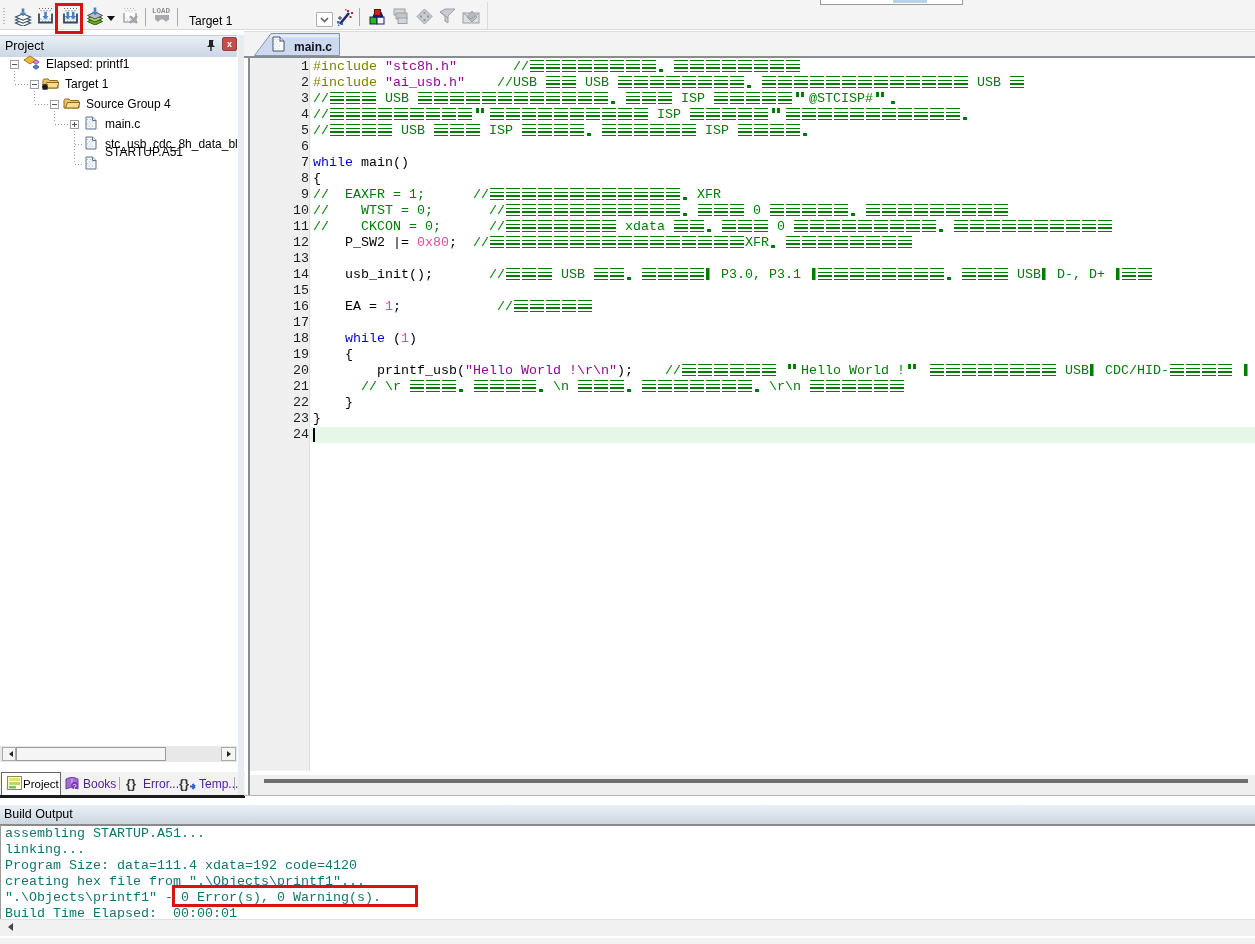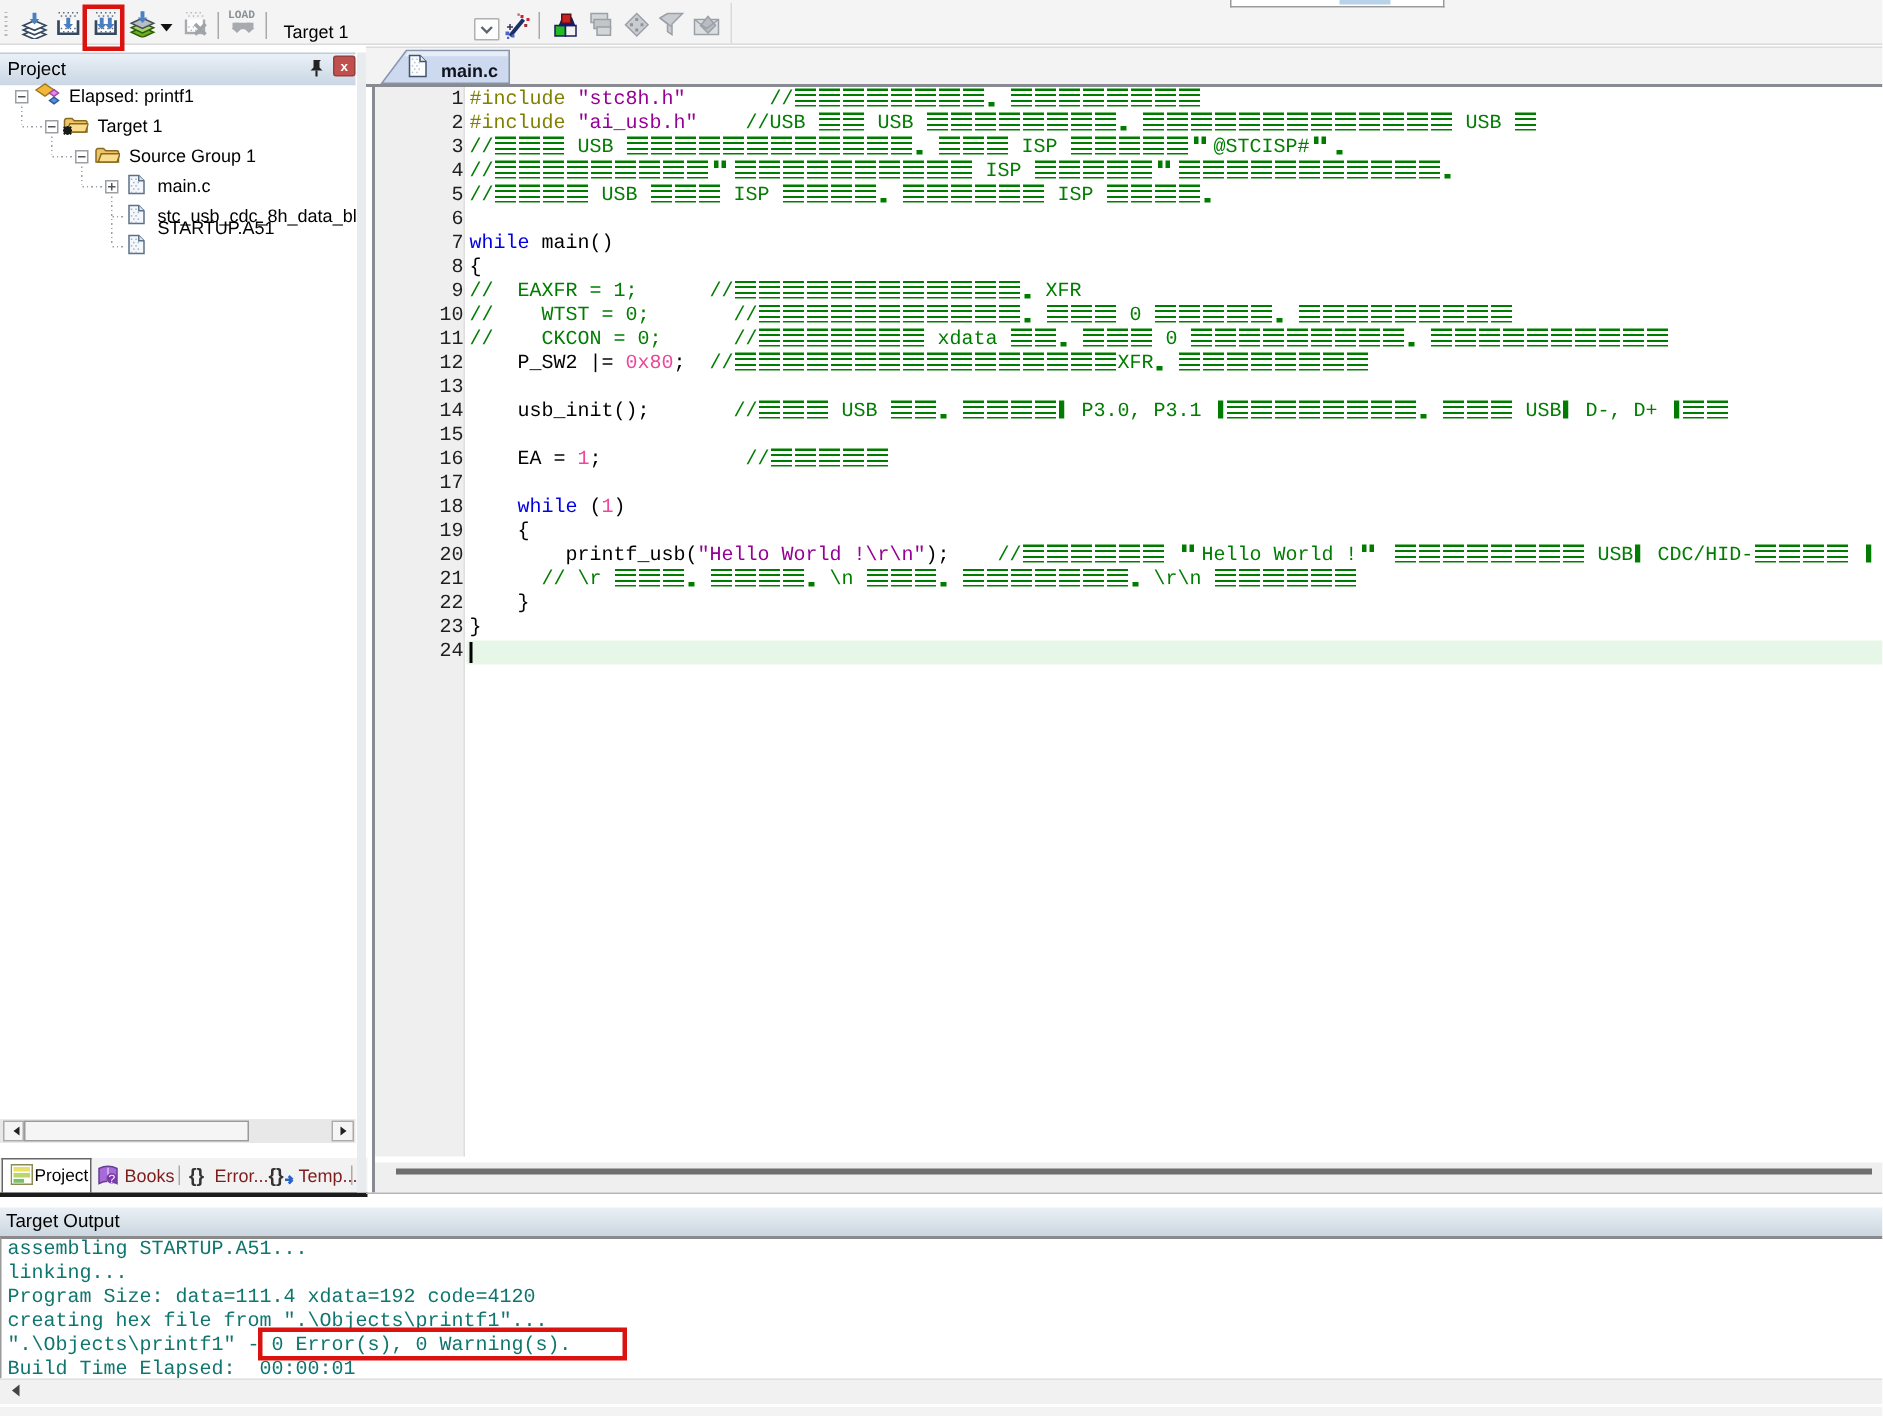--- a/index.html
+++ b/index.html
@@ -6,21 +6,21 @@
 .ab{position:absolute}
 pre{font-family:"Liberation Mono",monospace;font-size:13.333px;line-height:16px;white-space:pre}
 .k{color:#0000e0}.s{color:#950095}.i{color:#7f7f00}.n{color:#ec4899}.c{color:#007d00}
 i.c,i.p,i.lb,i.rb,i.q{display:inline-block;width:14px;height:12px;margin:0 1px;vertical-align:-2px}
 i.c{background:repeating-linear-gradient(180deg,currentColor 0 1.45px,transparent 1.45px 3.7px)}
 i.p{background:linear-gradient(currentColor,currentColor) left 1px bottom 0px/4px 3px no-repeat}
 i.lb{background:linear-gradient(currentColor,currentColor) left bottom/3.5px 12px no-repeat}
 i.rb{background:linear-gradient(currentColor,currentColor) right bottom/3.5px 12px no-repeat}
 i.q{background:linear-gradient(currentColor,currentColor) 2px 0/3px 5px no-repeat,linear-gradient(currentColor,currentColor) 7px 0/3px 5px no-repeat}
 .ut{font-size:12px;color:#000}
-.gray{color:#7f1d1d}
+.gray{color:#4c1d95}
 </style></head><body>
 <div class="ab" style="left:0;top:0;width:1255px;height:30px;background:#f4f4f4;border-bottom:1px solid #dadada"></div>
 <div class="ab" style="left:487px;top:2px;width:1px;height:27px;background:#dadada"></div>
 <div class="ab" style="left:3px;top:8px;width:2px;height:18px;background:repeating-linear-gradient(180deg,#b9b9b9 0 1px,transparent 1px 3px)"></div>
 <svg class="ab" style="left:14px;top:8px" width="18" height="18" viewBox="0 0 18 18">
     <path d="M1.5 15.0L9 11.8L16.5 15.0L9 18.2Z" fill="#fff" stroke="#34495f" stroke-width="1.1"></path>
     <path d="M1.5 12.0L9 8.8L16.5 12.0L9 15.2Z" fill="#fff" stroke="#34495f" stroke-width="1.1"></path>
     <path d="M1.5 9.0L9 5.8L16.5 9.0L9 12.2Z" fill="#fff" stroke="#34495f" stroke-width="1.1"></path>
     <rect x="7.7" y="0.5" width="2.6" height="4.2" fill="#4a7fc1"></rect>
     <path d="M5.8 4.7L12.2 4.7L9 8.3Z" fill="#4a7fc1"></path>
@@ -181,21 +181,21 @@
   </svg>
 <div class="ab ut" style="left:65px;top:77px">Target 1</div>
 <div class="ab" style="left:34px;top:91px;width:1px;height:12px;background:repeating-linear-gradient(180deg,#9aa0a6 0 1px,transparent 1px 3px)"></div>
 <div class="ab" style="left:35px;top:104px;width:14px;height:1px;background:repeating-linear-gradient(90deg,#9aa0a6 0 1px,transparent 1px 3px)"></div>
 <div class="ab" style="left:50px;top:100px;width:9px;height:9px;background:#fff;border:1px solid #9aa0a6"></div>
 <div class="ab" style="left:52px;top:104px;width:5px;height:1px;background:#555"></div>
 <svg class="ab" style="left:63px;top:97px" width="17" height="13" viewBox="0 0 17 13">
     <path d="M1 3.5C1 2.7 1.6 2 2.4 2H6L7.5 3.5H15C15.8 3.5 16 4 16 4.8V11H1Z" fill="#f0c36a" stroke="#8a6a1d"></path>
     <path d="M2.5 11L4.5 5.5H17L15 11Z" fill="#fadc8e" stroke="#8a6a1d"></path>
   </svg>
-<div class="ab ut" style="left:86px;top:97px">Source Group 1</div>
+<div class="ab ut" style="left:86px;top:97px">Source Group 4</div>
 <div class="ab" style="left:54px;top:111px;width:1px;height:12px;background:repeating-linear-gradient(180deg,#9aa0a6 0 1px,transparent 1px 3px)"></div>
 <div class="ab" style="left:55px;top:124px;width:14px;height:1px;background:repeating-linear-gradient(90deg,#9aa0a6 0 1px,transparent 1px 3px)"></div>
 <div class="ab" style="left:70px;top:120px;width:9px;height:9px;background:#fff;border:1px solid #9aa0a6"></div>
 <div class="ab" style="left:72px;top:124px;width:5px;height:1px;background:#555"></div>
 <div class="ab" style="left:74px;top:122px;width:1px;height:5px;background:#555"></div>
 <svg class="ab" style="left:85px;top:116px" width="12" height="14" viewBox="0 0 12 14">
     <path d="M1 1H7.5L11 4.5V13H1Z" fill="#f4f7fb" stroke="#5c7186"></path>
     <path d="M7.5 1V4.5H11" fill="#dde7f2" stroke="#5c7186"></path>
     <rect x="2.2" y="3.0" width="1" height="1" fill="#9fb4c9"></rect>
     <rect x="5.2" y="3.0" width="1" height="1" fill="#9fb4c9"></rect>
@@ -346,21 +346,21 @@
     {
         printf_usb(<span class="s">"Hello World !\r\n"</span>);    <span class="c">//<i class="c"></i><i class="c"></i><i class="c"></i><i class="c"></i><i class="c"></i><i class="c"></i> <i class="q"></i>Hello World !<i class="q"></i> <i class="c"></i><i class="c"></i><i class="c"></i><i class="c"></i><i class="c"></i><i class="c"></i><i class="c"></i><i class="c"></i> USB<i class="lb"></i>CDC/HID-<i class="c"></i><i class="c"></i><i class="c"></i><i class="c"></i><i class="rb"></i></span>
 <span class="c">      // \r <i class="c"></i><i class="c"></i><i class="c"></i><i class="p"></i><i class="c"></i><i class="c"></i><i class="c"></i><i class="c"></i><i class="p"></i>\n <i class="c"></i><i class="c"></i><i class="c"></i><i class="p"></i><i class="c"></i><i class="c"></i><i class="c"></i><i class="c"></i><i class="c"></i><i class="c"></i><i class="c"></i><i class="p"></i>\r\n <i class="c"></i><i class="c"></i><i class="c"></i><i class="c"></i><i class="c"></i><i class="c"></i></span>
     }
 }
 </pre>
 <div class="ab" style="left:250px;top:775px;width:1005px;height:20px;background:#efefef"></div>
 <div class="ab" style="left:264px;top:779px;width:984px;height:3.5px;background:#6e6e6e"></div>
 <div class="ab" style="left:244px;top:795px;width:1011px;height:1px;background:#b5b5b5"></div>
 <div class="ab" style="left:0;top:805px;width:1255px;height:19px;background:linear-gradient(#eaf0f6,#ccd6e0)"></div>
-<div class="ab ut" style="left:4px;top:807px;font-size:12.5px">Target Output</div>
+<div class="ab ut" style="left:4px;top:807px;font-size:12.5px">Build Output</div>
 <div class="ab" style="left:0;top:824px;width:1255px;height:95px;background:#fff;border-top:2px solid #8a8a8a;border-left:1.5px solid #9a9a9a"></div>
 <pre class="ab" style="left:5px;top:826px;color:#0f766e">assembling STARTUP.A51...
 linking...
 Program Size: data=111.4 xdata=192 code=4120
 creating hex file from ".\Objects\printf1"...
 ".\Objects\printf1" - 0 Error(s), 0 Warning(s).
 Build Time Elapsed:  00:00:01</pre>
 <div class="ab" style="left:172px;top:885px;width:246px;height:22px;border:3px solid #da1310"></div>
 <div class="ab" style="left:0;top:919px;width:1255px;height:17px;background:#f1f1f1;border-top:1px solid #e0e0e0"></div>
 <div class="ab" style="left:4px;top:923px;width:0;height:0;border:4px solid transparent;border-right:5px solid #444"></div>

